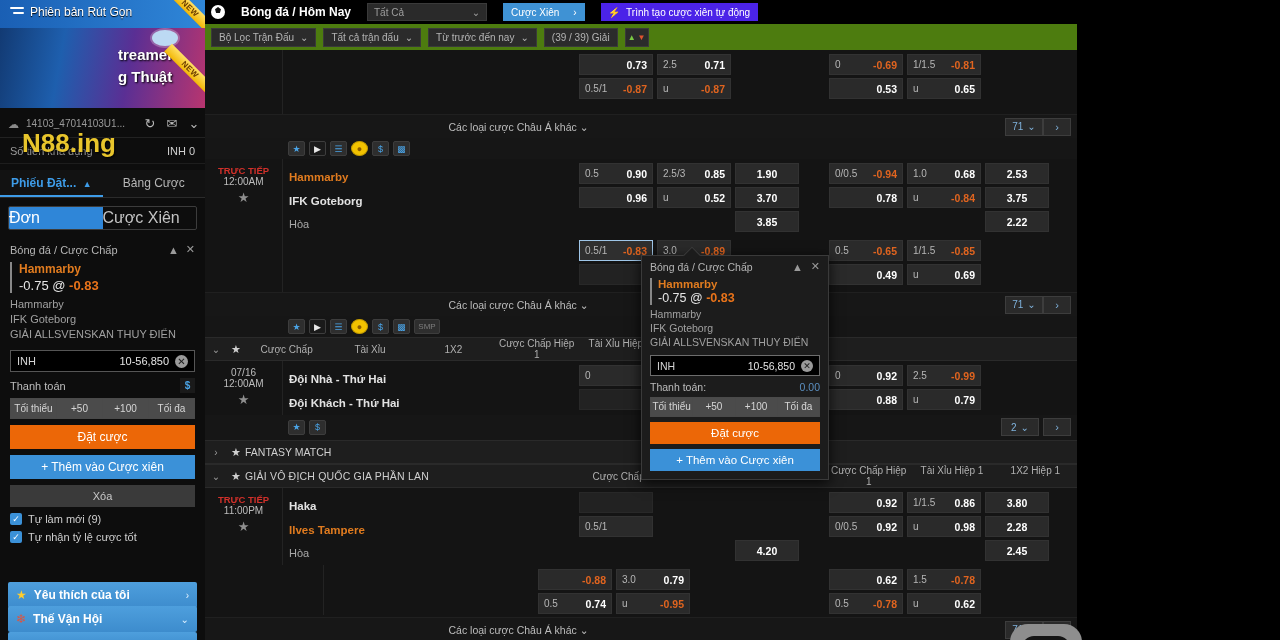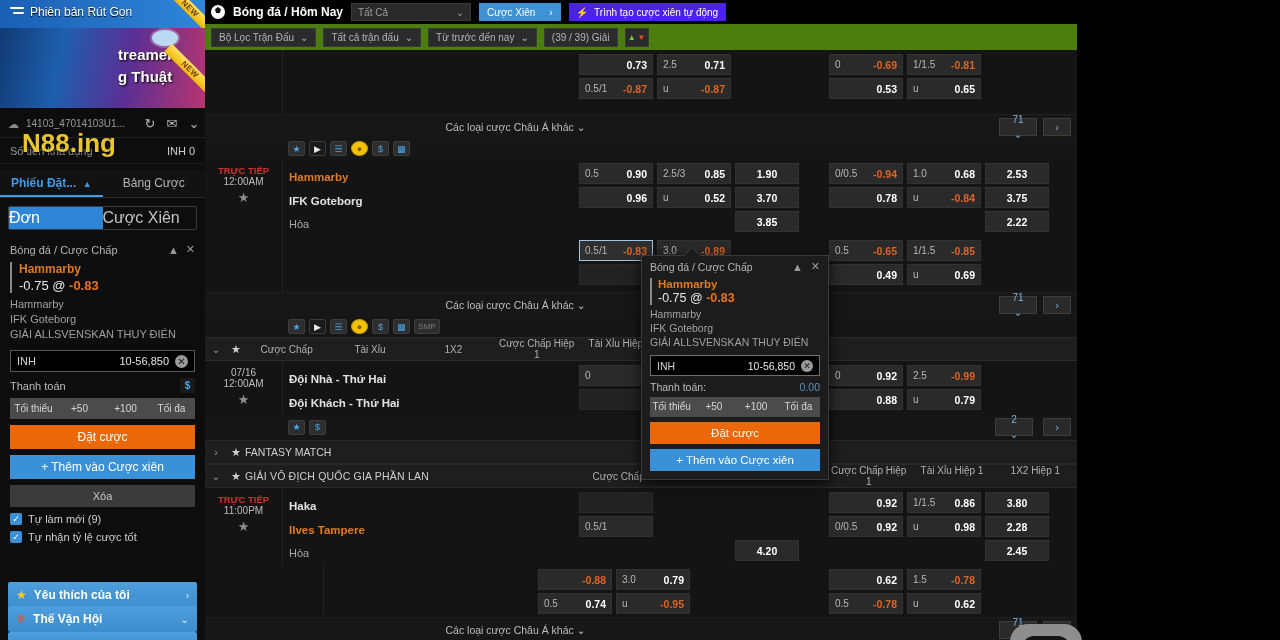--- a/index.html
+++ b/index.html
@@ -100,21 +100,21 @@
 
   .navbtn { position:absolute; left:8px; width:189px; height:26px; background:linear-gradient(#4e9fdd,#3d8ccd);
     border-radius:2px; display:flex; align-items:center; padding:0 8px; cursor:pointer; }
   .navbtn .ic { margin-right:7px; font-size:12px; }
   .navbtn .tx { flex:1; font-size:12px; color:#fff; font-weight:bold; }
   .navbtn .ar { font-size:10px; color:#dff0ff; }
 
   
   #main { position:absolute; left:205px; top:0; width:872px; height:640px;
     background:#141414; overflow:hidden; }
-  .topbar { height:24px; background:#000; display:flex; align-items:center; padding:0 6px; gap:8px; }
+  .topbar { height:24px; background:#000; display:flex; align-items:center; padding:0 6px; gap:16px; }
   .topbar .ball { width:14px; height:14px; border-radius:50%; background:#fff; position:relative; }
   .topbar .ball:before{ content:""; position:absolute; left:4px; top:2px; width:6px; height:6px;
     background:#111; clip-path:polygon(50% 0,100% 38%,81% 100%,19% 100%,0 38%); }
   .topbar .title { font-size:12px; font-weight:bold; color:#fff; white-space:nowrap; }
   .sel-all { width:120px; height:18px; background:#2a2a2a; border:1px solid #3a3a3a;
     display:flex; align-items:center; padding:0 6px; font-size:10px; color:#9e9e9e; cursor:pointer; }
   .sel-all .t { flex:1; }
   .btn-parlay { height:18px; background:#3f92d4; color:#fff; font-size:10px; padding:0 8px;
     display:flex; align-items:center; gap:14px; cursor:pointer; }
   .btn-auto { height:18px; background:#4b23e8; color:#fff; font-size:10px; padding:0 8px;
@@ -170,21 +170,21 @@
   .ocell.blank { background:#222; border-color:#282828; }
   .ocell.empty { background:transparent; border-color:transparent; cursor:default; }
   .ocell.c1 { width:74px; } .ocell.c2 { width:74px; } .ocell.c3 { width:64px; }
   .ocell.c3 .od { text-align:center; }
 
   .morerow { display:flex; align-items:center; height:24px; background:#171717;
     border-top:1px solid #202020; }
   .morerow .ml { flex:1; text-align:center; font-size:10.5px; color:#bdbdbd; cursor:pointer; }
   .pgsel { width:38px; height:18px; background:#2a2a2a; border:1px solid #3d3d3d; color:#7fb2dc;
     font-size:10px; display:flex; align-items:center; justify-content:center; gap:4px;
-    margin-right:6px; cursor:pointer;flex-direction:column; }
+    cursor:pointer; }
   .pgnext { width:28px; height:18px; background:#2a2a2a; border:1px solid #3d3d3d; color:#7fb2dc;
     font-size:11px; display:flex; align-items:center; justify-content:center;
     margin-right:6px; cursor:pointer; }
 
   .fantasy { display:flex; align-items:center; height:24px; background:#1e1e1e;
     border-top:1px solid #2a2a2a; border-bottom:1px solid #2a2a2a; }
   .fantasy .car { width:22px; text-align:center; font-size:10px; color:#9a9a9a; cursor:pointer; }
   .fantasy .st { width:18px; text-align:center; color:#cfcfcf; font-size:11px; cursor:pointer; }
   .fantasy .nm { flex:1; font-size:10.5px; color:#cfcfcf; }
 

